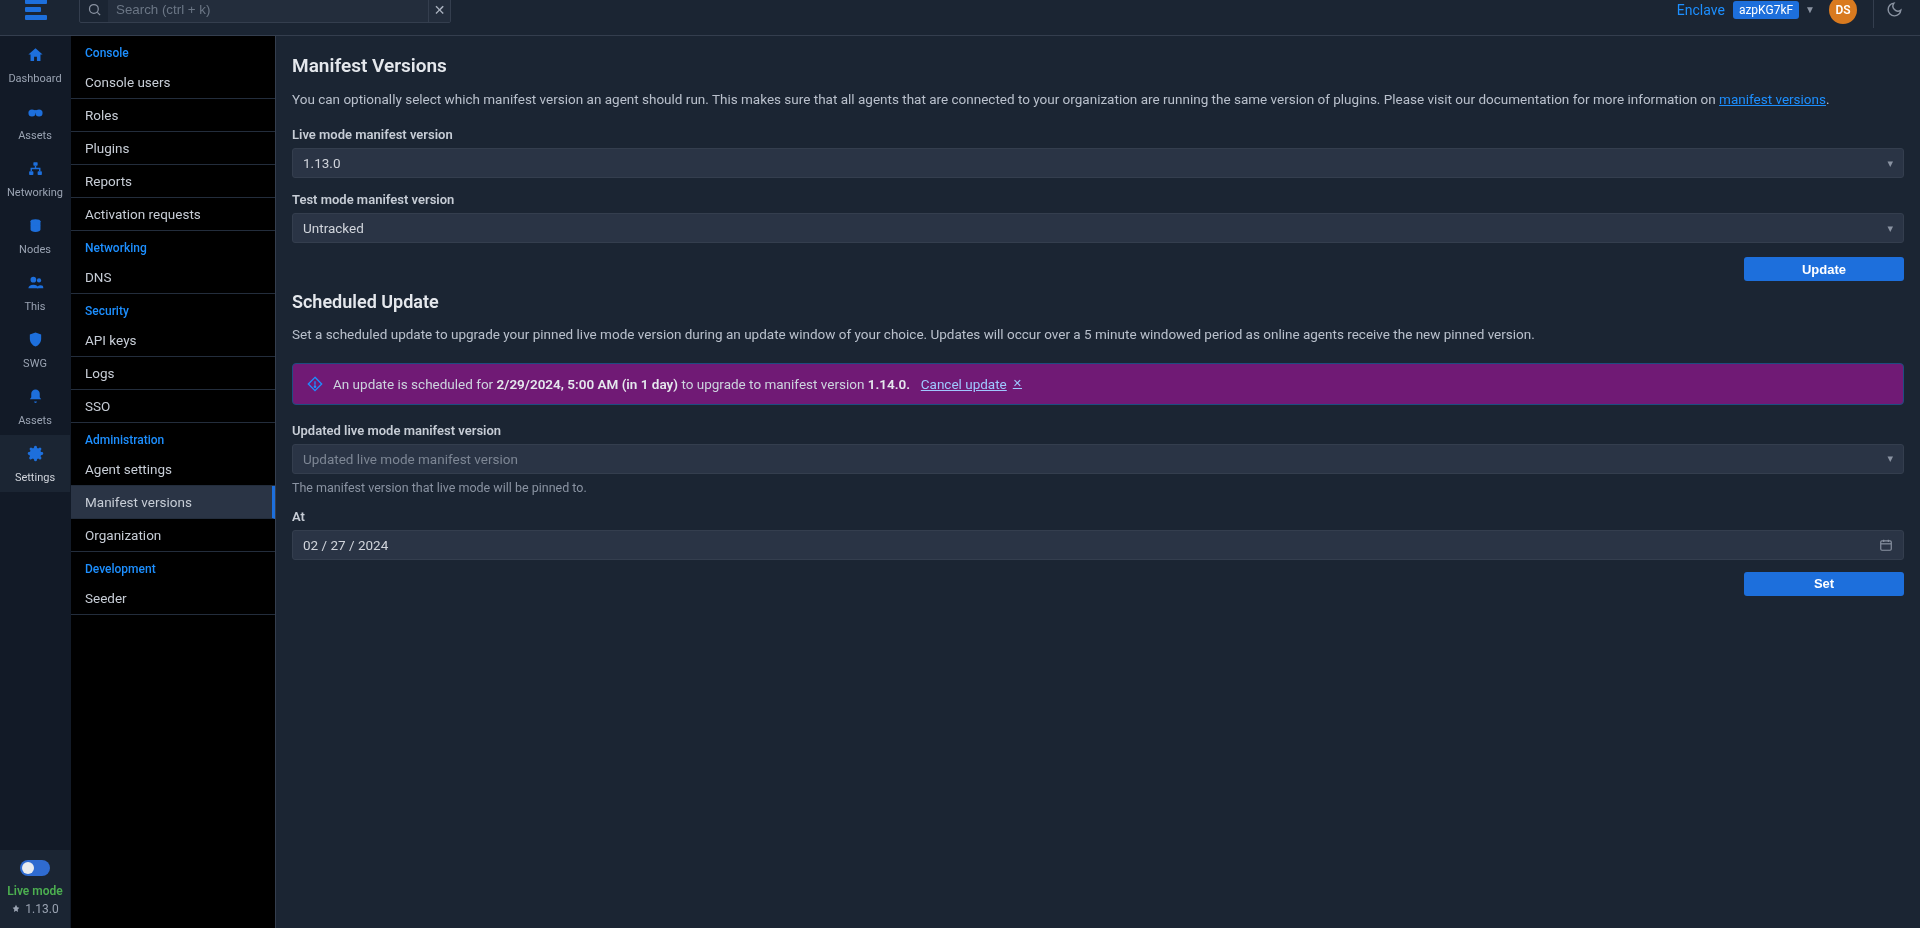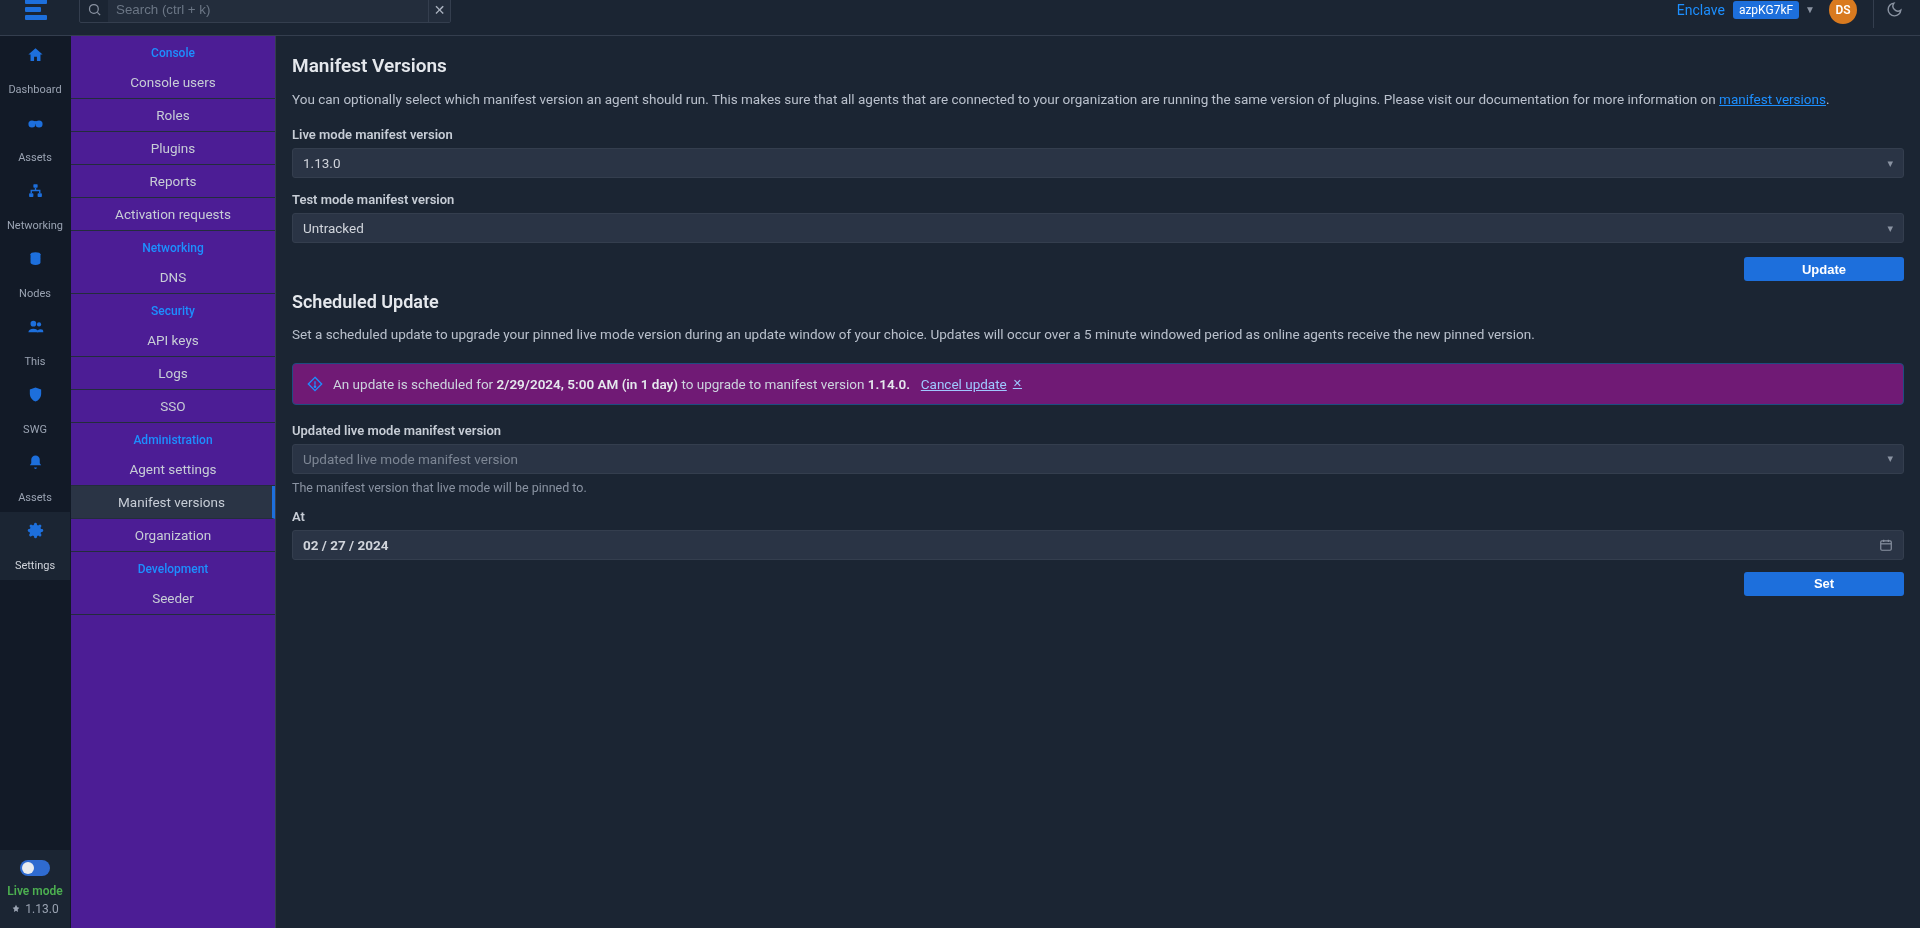--- a/index.html
+++ b/index.html
@@ -126,21 +126,21 @@
     border-right: 1px solid #121a27;
   }
   .rail-item {
     display: flex;
     flex-direction: column;
     align-items: center;
     justify-content: center;
     padding: 10px 0 8px 0;
     cursor: pointer;
     color: #9aa3b2;
-    gap: 20px;
+    gap: 9px;
   }
   .rail-item .ic { color: #1d6fdc; }
   .rail-item.active {
     background: #1b2533;
     color: #d0d4db;
   }
   .rail-item .lbl { font-size: 11px; }
 
   .rail-spacer { flex: 1; }
 
@@ -163,24 +163,23 @@
     width: 12px; height: 12px;
     background: #e9ecef;
     border-radius: 50%;
   }
   .live-label { color: #4caf50; font-size: 12px; font-weight: 600; }
   .pin-row { color: #9aa3b2; font-size: 12px; margin-top: 4px; display:flex; justify-content:center; align-items:center; gap:4px;}
 
   
   .sidebar {
     width: 205px;
-    background: #4c1d95;
+    background: #000000;
     border-right: 1px solid #343e4e;
     overflow-y: auto;
-    text-align: center;
   }
   .side-header {
     color: #1d8fff;
     font-size: 12px;
     padding: 10px 14px 6px 14px;
     font-weight: 500;
   }
   .side-item {
     padding: 8px 14px;
     color: #c7cdd6;
@@ -276,21 +275,21 @@
   }
   .alert .diamond { color:#1d8fff; }
   .alert .bold { color:#e5e8ed; font-weight:600; }
   .alert .cancel { color:#9fc8ff; text-decoration:underline; cursor:pointer; margin-left:4px; display:inline-flex; align-items:center; gap:6px;}
   .alert .cancel .x { font-size:11px; text-decoration:none; }
 
   .two-col {
     display: flex;
     gap: 8px;
   }
-  .two-col .col { flex: 1; font-weight: bold; }
+  .two-col .col { flex: 1; }
   .input {
     background: #2a3445;
     border: 1px solid #343e4e;
     border-radius: 3px;
     height: 30px;
     display: flex;
     align-items: center;
     padding: 0 10px;
     color: #d0d4db;
     position: relative;

